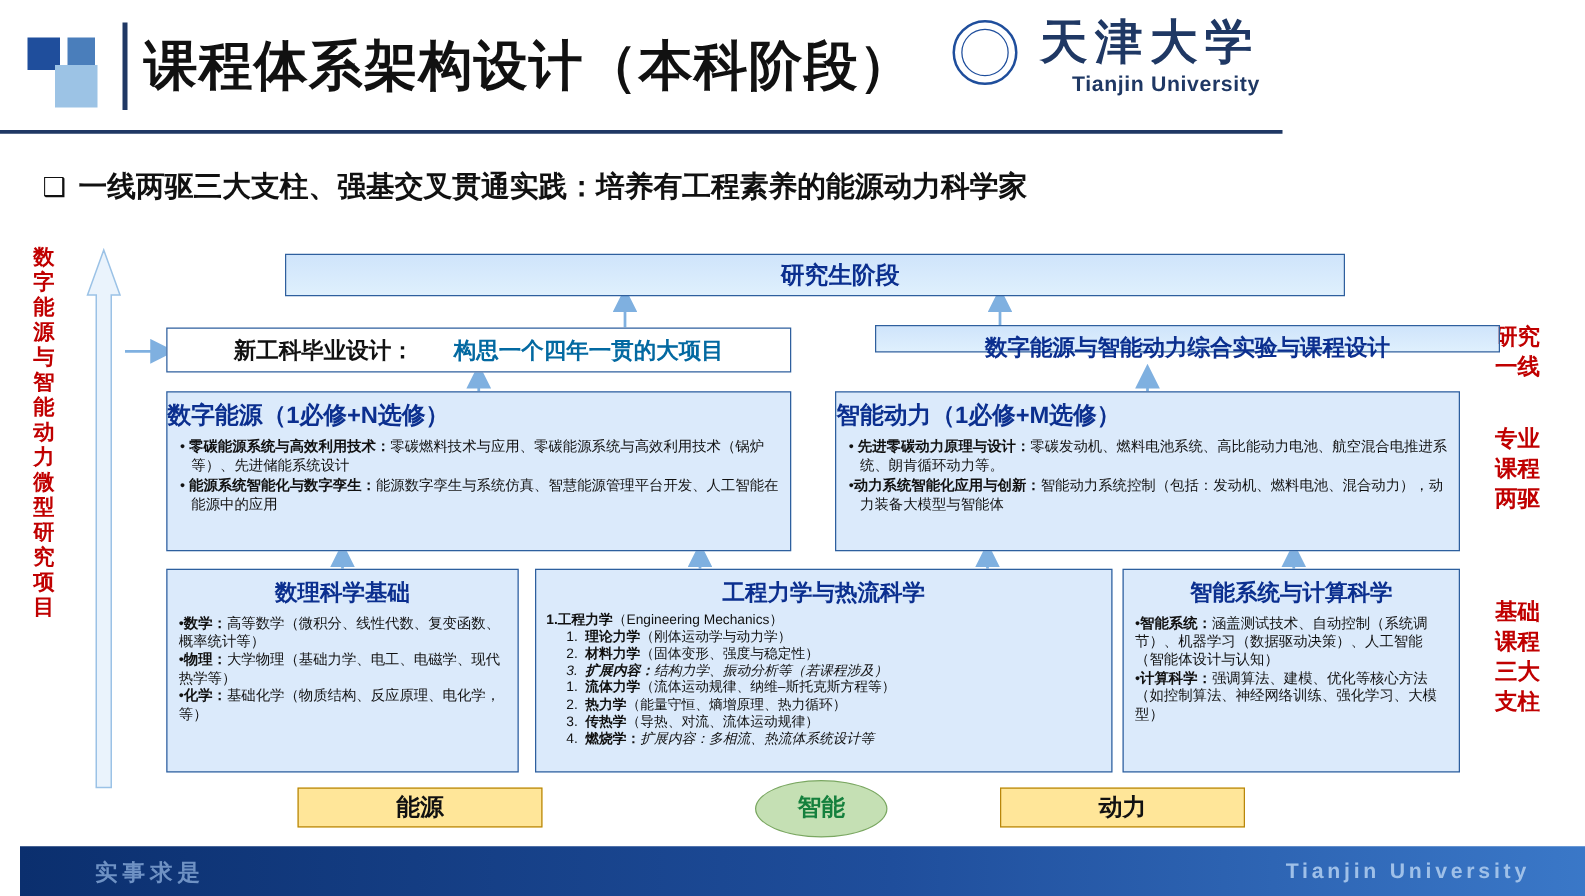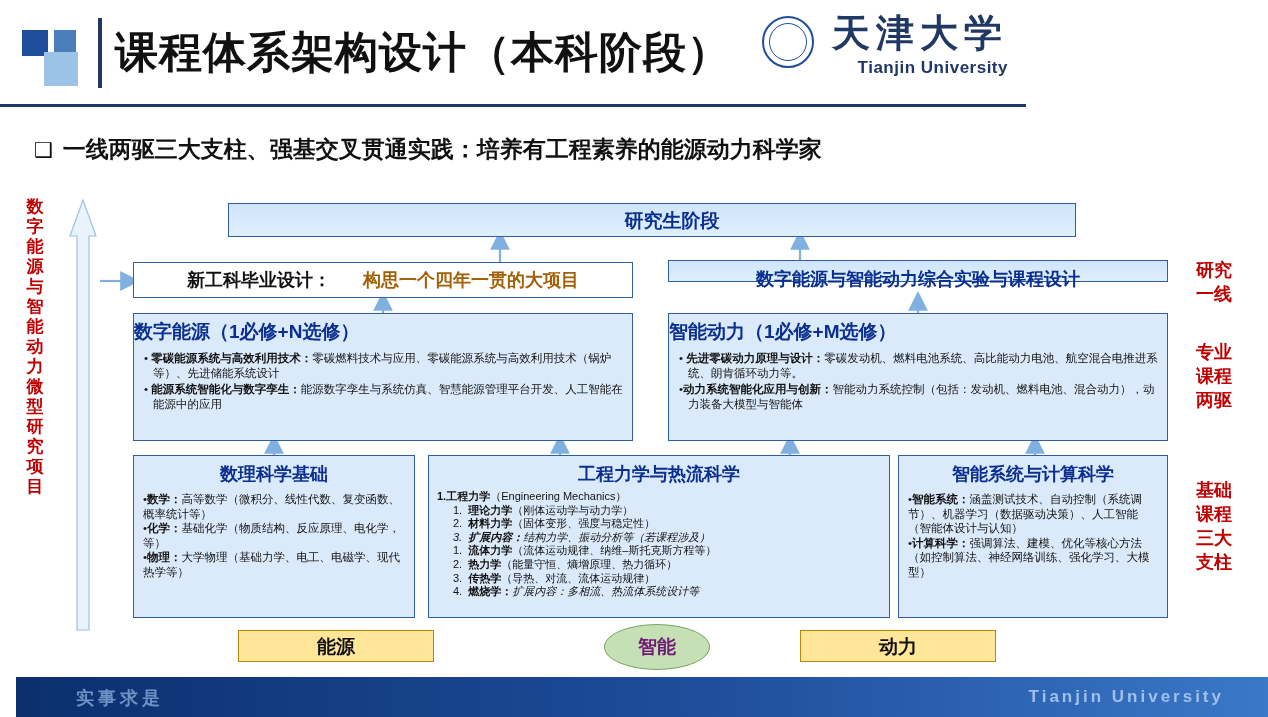--- a/index.html
+++ b/index.html
@@ -85,23 +85,23 @@
     text-align:center;font-weight:bold;color:#0b2f8f;
     font-family:"DejaVu Sans","Liberation Sans",sans-serif;
   }
   b{font-weight:bold;}
   
   #grad-box{left:228px;top:203px;width:848px;height:34px;padding-left:40px;}
   #grad-box .bhead{font-size:19px;line-height:32px;}
 
   #design-box{left:133px;top:262px;width:500px;height:36px;background:#ffffff;}
   #design-box .t{font-size:18px;font-weight:bold;line-height:34px;text-align:center;color:#111;}
-  #design-box .t .blue{color:#a16207;margin-left:32px;}
-
-  #exp-box{left:668px;top:260px;width:500px;height:22px;}
+  #design-box .t .blue{color:#0369a1;margin-left:32px;}
+
+  #exp-box{left:700px;top:260px;width:500px;height:22px;}
   #exp-box .bhead{font-size:18px;line-height:36px;}
 
   #energy-box{left:133px;top:313px;width:500px;height:128px;}
   #power-box{left:668px;top:313px;width:500px;height:128px;}
   .sec-head{font-size:19px;font-weight:bold;color:#0b2f8f;text-align:left;margin-top:5px;}
   .bullets{margin:6px 8px 0 10px;font-size:11.5px;line-height:14.5px;color:#111;}
   .bullets .li{margin-bottom:2px;text-indent:-9px;padding-left:9px;}
 
   #math-box{left:133px;top:455px;width:282px;height:163px;}
   #mech-box{left:428px;top:455px;width:462px;height:163px;}
@@ -119,21 +119,21 @@
     border:1px solid #b8860b;
     background:#ffe699;
     text-align:center;font-weight:bold;font-size:19px;color:#111;
     font-family:"DejaVu Sans","Liberation Sans",sans-serif;
   }
   #pill-energy{left:238px;top:630px;width:196px;height:32px;line-height:30px;}
   #pill-power{left:800px;top:630px;width:196px;height:32px;line-height:30px;}
   #pill-smart{
     position:absolute;left:604px;top:624px;width:104px;height:44px;
     background:#c5e0b4;border:1px solid #7aa761;border-radius:50%;
-    text-align:center;line-height:42px;font-weight:bold;font-size:19px;color:#701a75;
+    text-align:center;line-height:42px;font-weight:bold;font-size:19px;color:#15803d;
     font-family:"DejaVu Sans","Liberation Sans",sans-serif;
   }
   
   .footer{
     position:absolute;left:4px;bottom:0;width:1268px;height:40px;
     background:linear-gradient(90deg,#0b2f6e 0%,#1f4e9c 55%,#3b79c9 100%);
     margin-left:12px;
   }
   .footer .fl{position:absolute;left:60px;top:9px;color:#6f92c4;font-size:18px;font-weight:bold;letter-spacing:4px;
     font-family:"DejaVu Sans","Liberation Sans",sans-serif;}
@@ -236,22 +236,22 @@
   <div class="bullets">
     <div class="li">• <b>先进零碳动力原理与设计：</b><span>零碳发动机、燃料电池系统、高比能动力电池、航空混合电推进系统、朗肯循环动力等。</span></div>
     <div class="li">•<b>动力系统智能化应用与创新：</b><span>智能动力系统控制（包括：发动机、燃料电池、混合动力），动力装备大模型与智能体</span></div>
   </div>
 </div>
 
 <div class="box" id="math-box">
   <div class="bx-title">数理科学基础</div>
   <div class="bx-body">
     <div>•<b>数学：</b><span>高等数学（微积分、线性代数、复变函数、概率统计等）</span></div>
+    <div>•<b>物理：</b><span>大学物理（基础力学、电工、电磁学、现代热学等）</span></div>
     <div>•<b>化学：</b><span>基础化学（物质结构、反应原理、电化学，等）</span></div>
-    <div>•<b>物理：</b><span>大学物理（基础力学、电工、电磁学、现代热学等）</span></div>
   </div>
 </div>
 
 <div class="box" id="mech-box">
   <div class="bx-title">工程力学与热流科学</div>
   <div class="mech-body">
     <div class="lv1">
       <span>1.工程力学</span><span style="font-weight:normal">（Engineering Mechanics）</span>
     </div>
     <div class="sub">1.&nbsp;&nbsp;<b>理论力学</b><span>（刚体运动学与动力学）</span></div>

